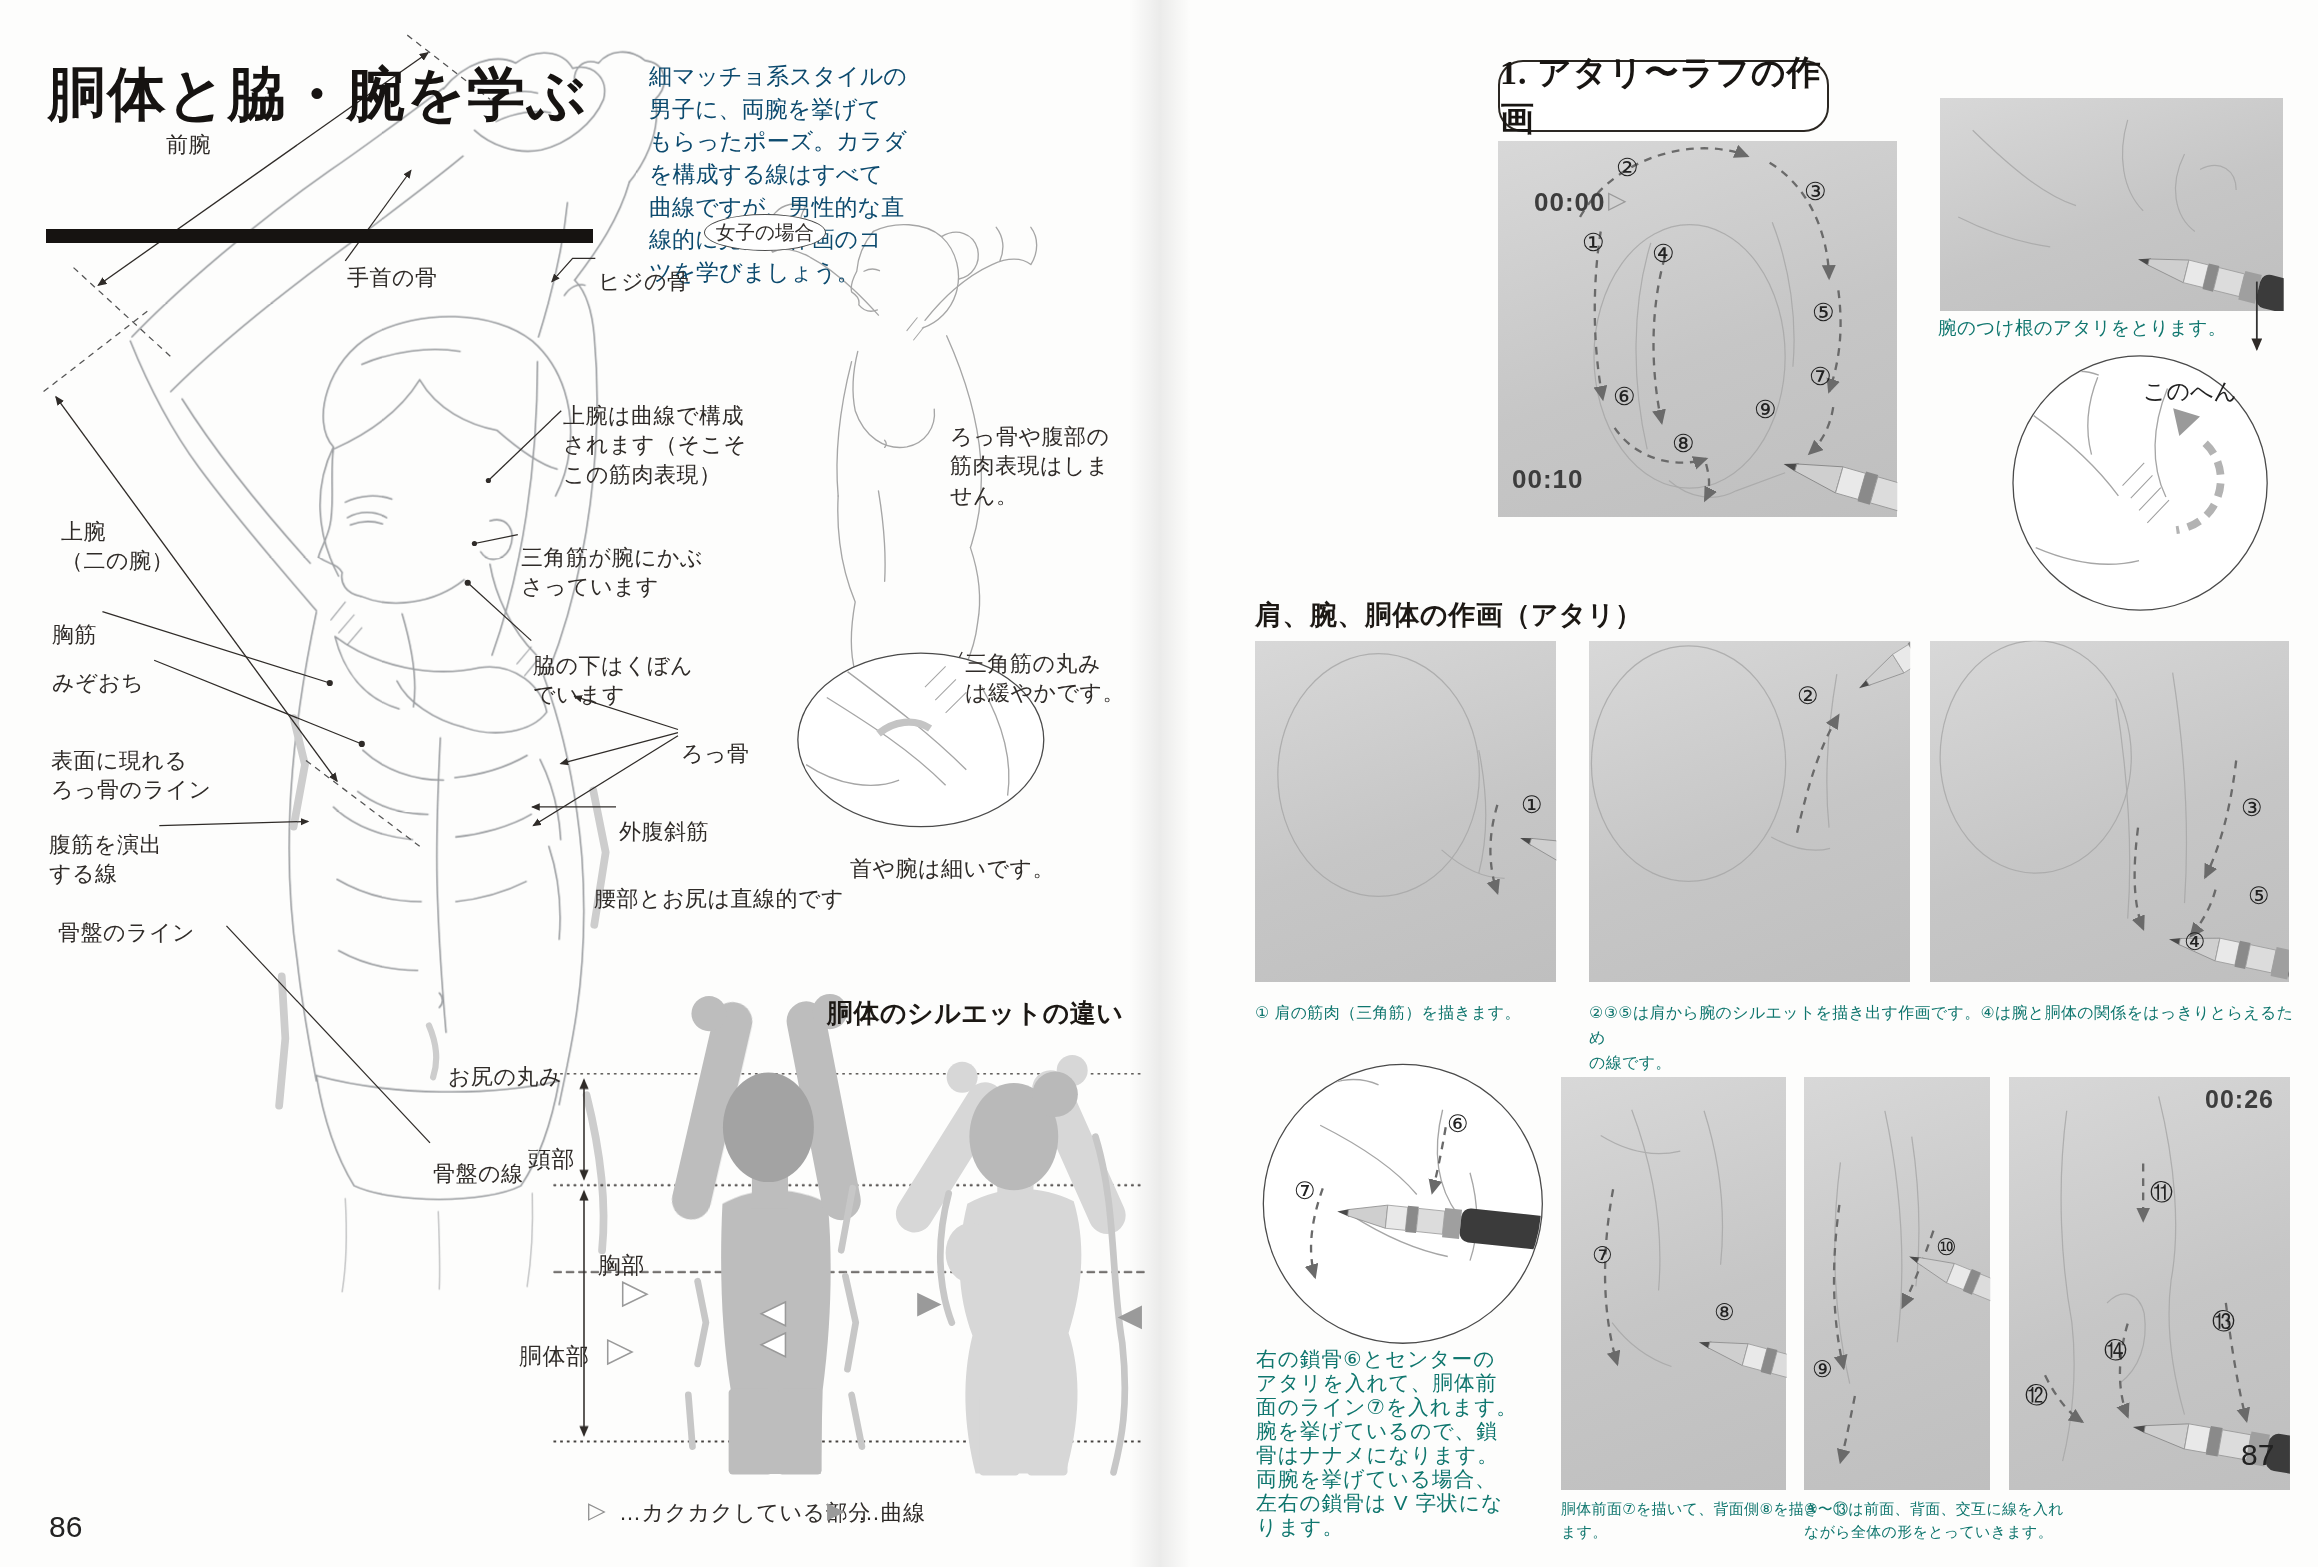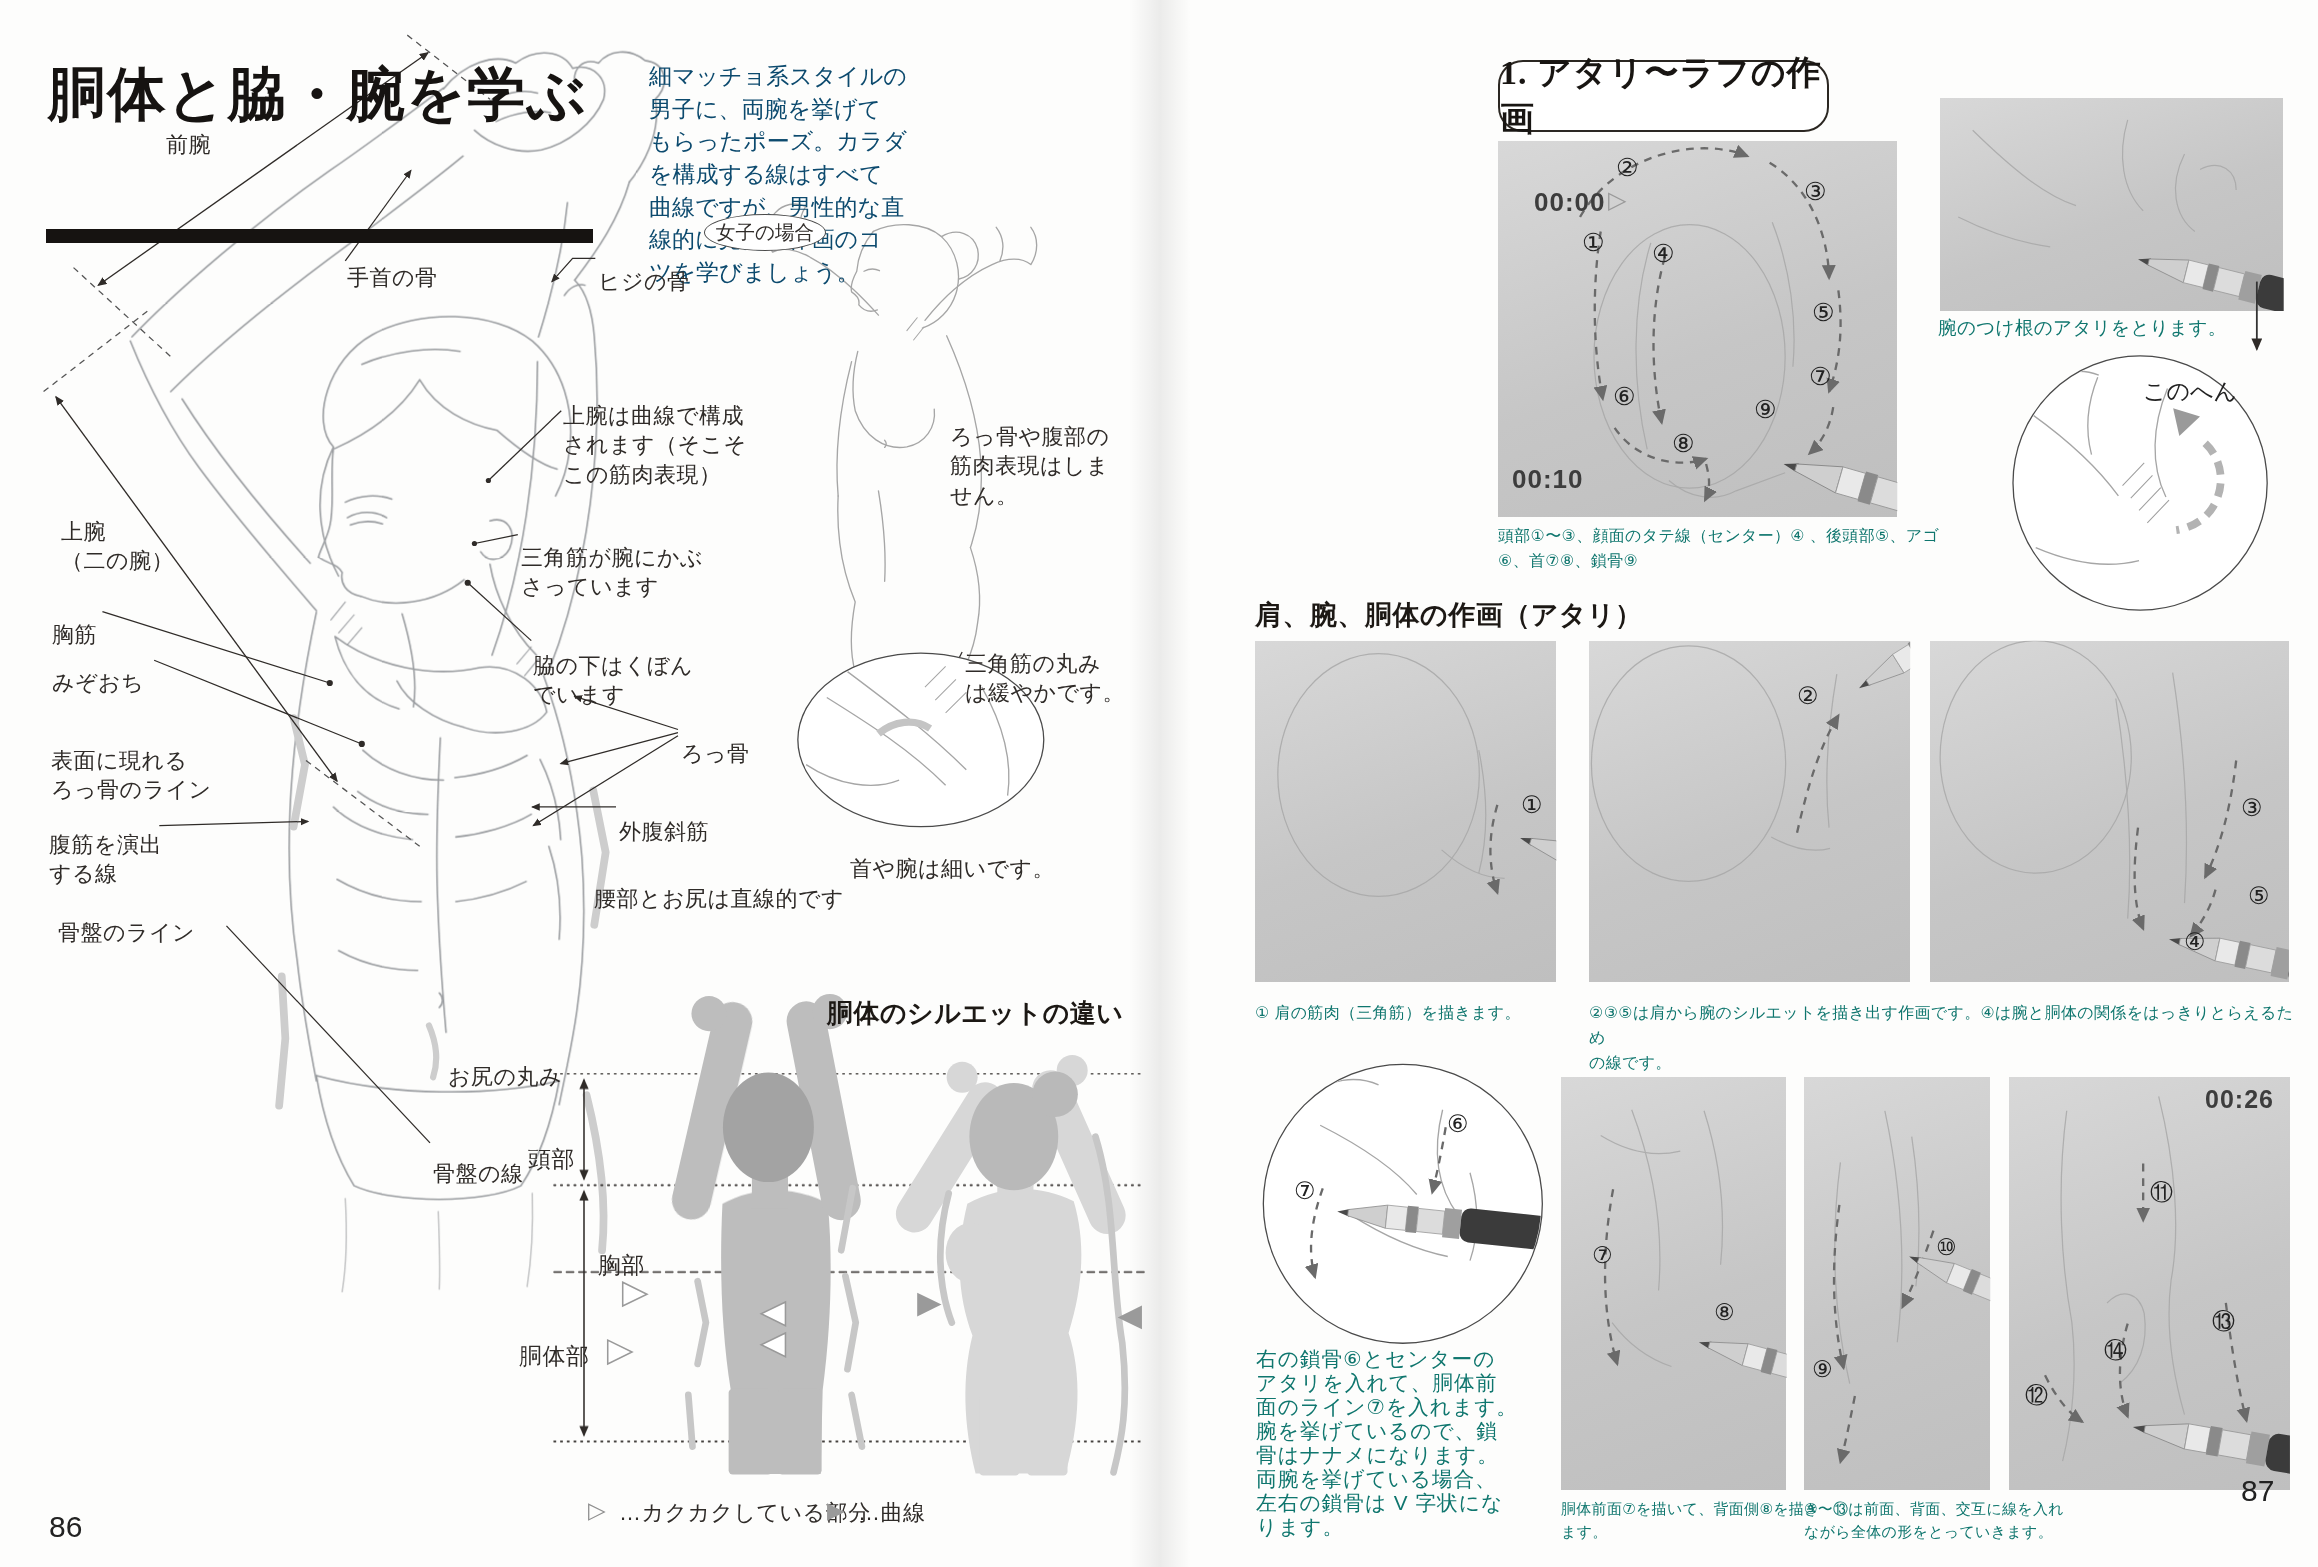--- a/index.html
+++ b/index.html
@@ -449,22 +449,20 @@
   <span class="ts" style="left:1512px;top:464px;font-size:26px;">00:10</span>
   <span class="marker" style="left:1582px;top:228px;font-size:25px;">①</span>
   <span class="marker" style="left:1616px;top:153px;font-size:25px;">②</span>
   <span class="marker" style="left:1804px;top:177px;font-size:25px;">③</span>
   <span class="marker" style="left:1652px;top:239px;font-size:25px;">④</span>
   <span class="marker" style="left:1812px;top:298px;font-size:25px;">⑤</span>
   <span class="marker" style="left:1613px;top:382px;font-size:25px;">⑥</span>
   <span class="marker" style="left:1809px;top:362px;font-size:25px;">⑦</span>
   <span class="marker" style="left:1672px;top:429px;font-size:25px;">⑧</span>
   <span class="marker" style="left:1754px;top:395px;font-size:25px;">⑨</span>
-  <div class="cap" style="left:1498px;top:524px;width:475px;font-size:16px;">頭部①〜③、顔面のタテ線（センター）④ 、後頭部⑤、アゴ
-⑥、首⑦⑧、鎖骨⑨</div>
 
   <div class="cap" style="left:1938px;top:314px;width:320px;font-size:18.6px;">腕のつけ根のアタリをとります。</div>
   <span class="marker" style="left:2143px;top:376px;font-size:23px;z-index:3;">このへん</span>
 
   <div class="sec" style="left:1255px;top:597px;font-size:27px;">肩、腕、胴体の作画（アタリ）</div>
   <span class="marker" style="left:1521px;top:791px;font-size:24px;">①</span>
   <span class="marker" style="left:1797px;top:682px;font-size:24px;">②</span>
   <span class="marker" style="left:2241px;top:794px;font-size:24px;">③</span>
   <span class="marker" style="left:2184px;top:928px;font-size:24px;">④</span>
   <span class="marker" style="left:2248px;top:882px;font-size:24px;">⑤</span>
@@ -492,15 +490,15 @@
   <span class="marker" style="left:1936px;top:1234px;font-size:23px;">⑩</span>
   <div class="cap" style="left:1804px;top:1497px;width:279px;font-size:15px;">⑨〜⑬は前面、背面、交互に線を入れ
 ながら全体の形をとっていきます。</div>
 
   <span class="ts" style="left:2205px;top:1085px;font-size:25px;">00:26</span>
   <span class="marker" style="left:2150px;top:1177px;font-size:23px;">⑪</span>
   <span class="marker" style="left:2025px;top:1380px;font-size:23px;">⑫</span>
   <span class="marker" style="left:2212px;top:1306px;font-size:23px;">⑬</span>
   <span class="marker" style="left:2104px;top:1335px;font-size:23px;">⑭</span>
 
-  <div class="pagenum" style="left:2241px;top:1474px;">87</div>
+  <div class="pagenum" style="left:2241px;top:1438px;">87</div>
 </div>
 
 
 </body></html>

